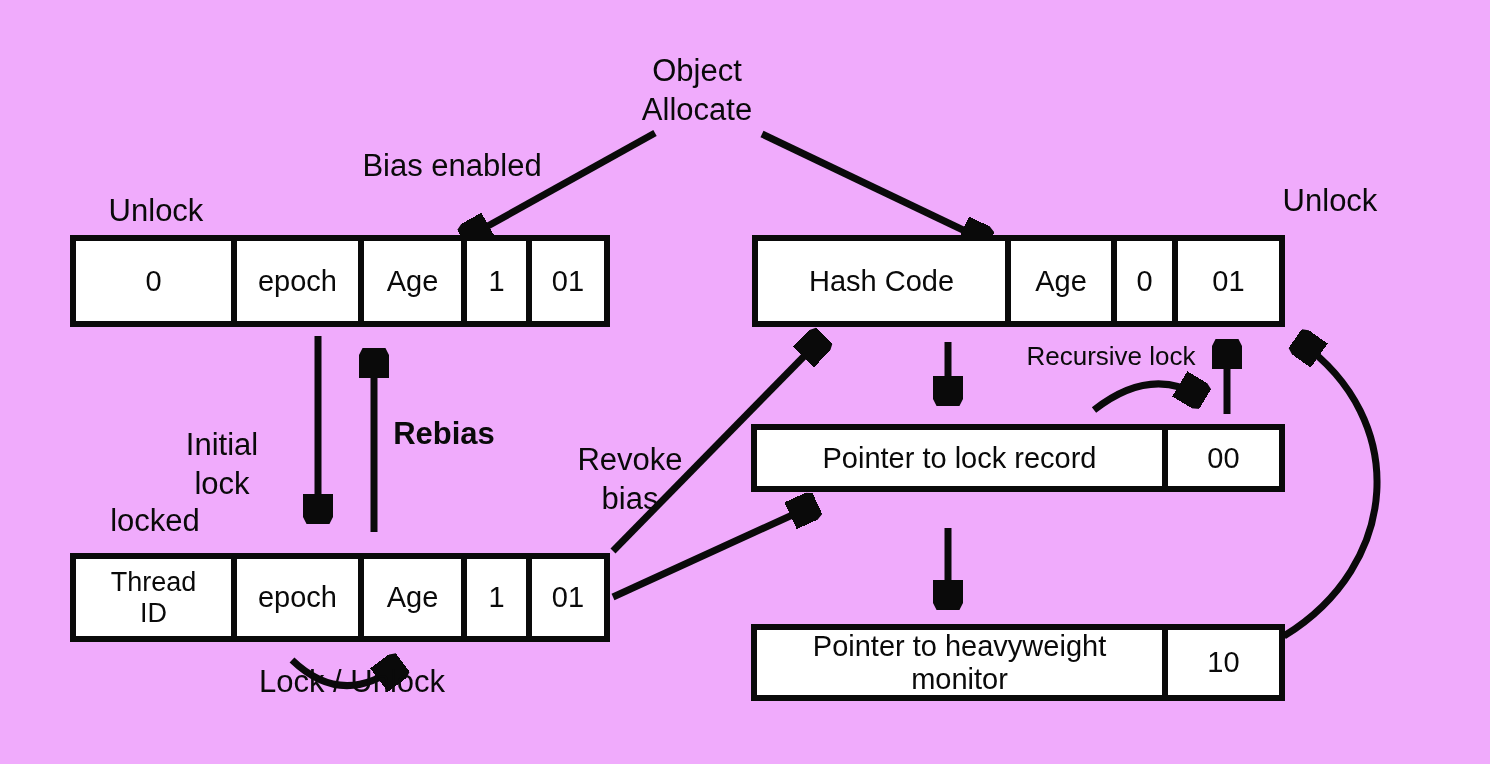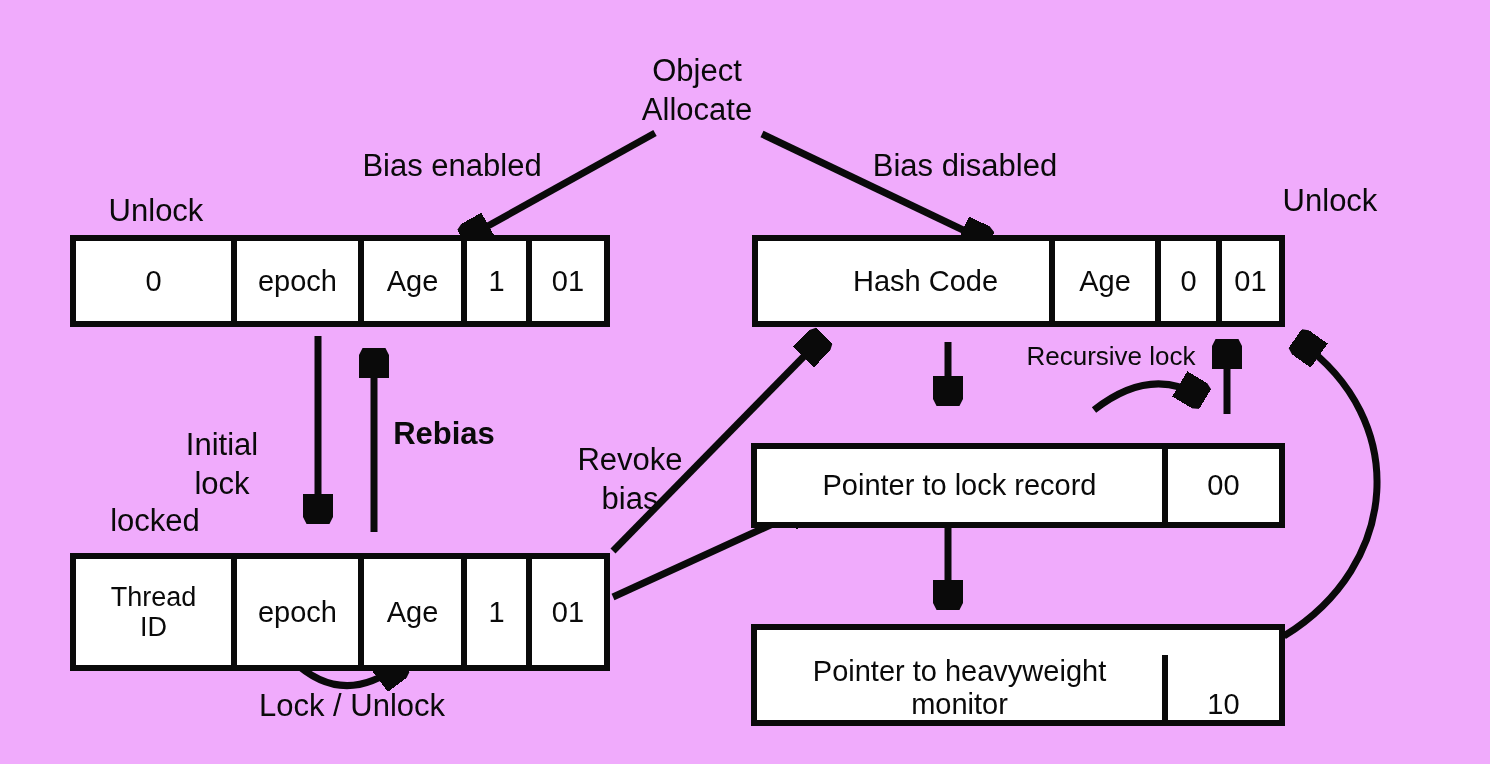--- a/index.html
+++ b/index.html
@@ -46,60 +46,59 @@
     <path d="M 948 342 L 948 400" marker-end="url(#ah)"></path>
     <path d="M 948 528 L 948 604" marker-end="url(#ah)"></path>
     <path d="M 1227 414 L 1227 345" marker-end="url(#ah)"></path>
     <path d="M 1094 410 Q 1150 366 1200 396" marker-end="url(#ah)"></path>
     <path d="M 1284 636 C 1400 565 1410 420 1300 342" marker-end="url(#ah)"></path>
   </svg>
 
   <div class="lbl" style="left:697px;top:52px;">Object
 Allocate</div>
   <div class="lbl" style="left:452px;top:147px;">Bias enabled</div>
-  <div class="lbl" style="left:965px;top:147px;">Bias disabled</div>
   <div class="lbl" style="left:156px;top:192px;">Unlock</div>
   <div class="lbl" style="left:1330px;top:182px;">Unlock</div>
   <div class="lbl" style="left:222px;top:382px;margin-top:44px;">Initial
 lock</div>
   <div class="lbl" style="left:444px;top:415px;font-weight:bold;">Rebias</div>
   <div class="lbl" style="left:155px;top:502px;">locked</div>
   <div class="lbl" style="left:630px;top:417px;margin-top:24px;">Revoke
 bias</div>
-  <div class="lbl" style="left:352px;top:687px;">Lock / Unlock</div>
+  <div class="lbl" style="left:352px;top:663px;">Lock / Unlock</div>
   <div class="lbl small" style="left:1111px;top:340px;">Recursive lock</div>
 
   <div class="box" style="left:70px;top:235px;width:540px;height:92px;">
     <div class="cell" style="flex:0 0 161px;">0</div>
     <div class="cell" style="flex:0 0 127px;">epoch</div>
     <div class="cell" style="flex:0 0 103px;">Age</div>
     <div class="cell" style="flex:0 0 65px;">1</div>
     <div class="cell">01</div>
   </div>
 
-  <div class="box" style="left:70px;top:553px;width:540px;height:118px;">
+  <div class="box" style="left:70px;top:553px;width:540px;height:89px;">
     <div class="cell" style="flex:0 0 161px;font-size:27px;">Thread
 ID</div>
     <div class="cell" style="flex:0 0 127px;">epoch</div>
     <div class="cell" style="flex:0 0 103px;">Age</div>
     <div class="cell" style="flex:0 0 65px;">1</div>
     <div class="cell">01</div>
   </div>
 
-  <div class="box" style="left:752px;top:235px;width:533px;height:92px;padding-left:44px;">
+  <div class="box" style="left:752px;top:235px;width:533px;height:92px;">
     <div class="cell" style="flex:0 0 253px;">Hash Code</div>
     <div class="cell" style="flex:0 0 106px;">Age</div>
     <div class="cell" style="flex:0 0 61px;">0</div>
     <div class="cell">01</div>
   </div>
 
-  <div class="box" style="left:751px;top:443px;width:534px;height:85px;">
+  <div class="box" style="left:751px;top:424px;width:534px;height:68px;">
     <div class="cell" style="flex:0 0 411px;">Pointer to lock record</div>
     <div class="cell">00</div>
   </div>
 
-  <div class="box" style="left:751px;top:624px;width:534px;height:102px;align-items:flex-end;">
+  <div class="box" style="left:751px;top:624px;width:534px;height:77px;">
     <div class="cell" style="flex:0 0 411px;">Pointer to heavyweight
 monitor</div>
     <div class="cell">10</div>
   </div>
 
 </div>
 
 </body></html>

